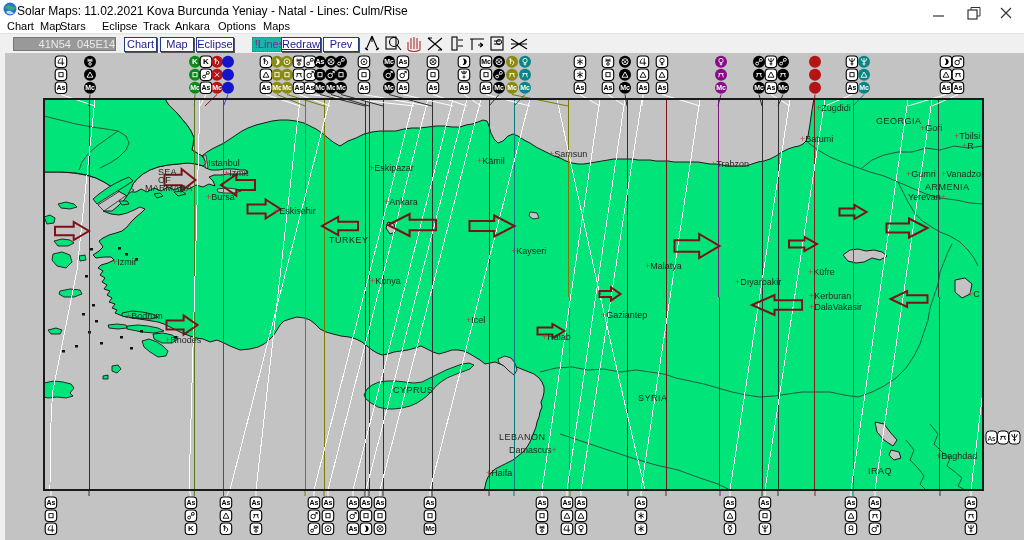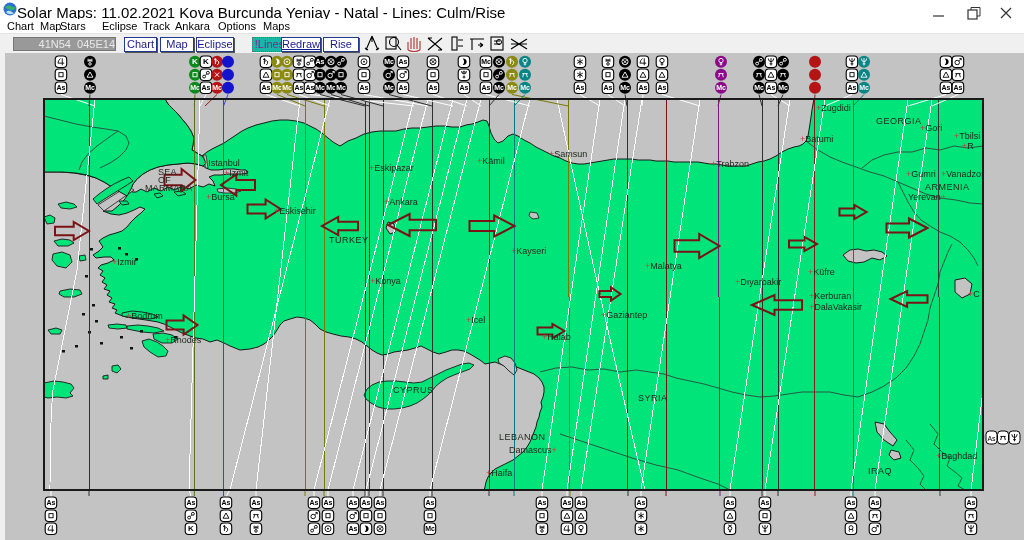--- a/index.html
+++ b/index.html
@@ -1,17 +1,17 @@
 <!DOCTYPE html>
 <html><head><meta charset="utf-8">
 <style>
 *{margin:0;padding:0;box-sizing:border-box}
 html,body{width:1024px;height:540px;overflow:hidden;font-family:"Liberation Sans",sans-serif;background:#c3c3c3}
 #title{position:absolute;left:0;top:0;width:1024px;height:19px;background:#ffffff}
-#title .t{position:absolute;left:17px;top:4px;font-size:15px;color:#000}
+#title .t{position:absolute;left:17px;top:4px;font-size:12px;color:#000}
 #menu{position:absolute;left:0;top:19px;width:1024px;height:14px;background:#ffffff}
 #menu span{position:absolute;top:1px;font-size:11px;color:#000}
 #toolbar{position:absolute;left:0;top:33px;width:1024px;height:20px;background:#f0f0f0;border-top:1px solid #e4e4e4}
 #llbox{position:absolute;left:13px;top:3px;width:103px;height:14px;background:#999;border:1px solid #777;color:#e9e9e9;font-size:11px;text-align:right;line-height:13px}
 .tbtn{position:absolute;top:3px;height:15px;background:#fff;border:1px solid #223a8c;box-shadow:1px 1px 0 #555;color:#1a1a8c;font-size:11px;text-align:center;line-height:13px}
 #gtop{position:absolute;left:0;top:53px;width:1024px;height:487px;background:#c3c3c3}
 #lpane{position:absolute;left:0;top:53px;width:5px;height:487px;background:#f0f0f0}
 svg{position:absolute;left:0;top:0}
 </style></head><body>
 <div id="title">
@@ -32,21 +32,21 @@
 <span style="left:218px">Options</span>
 <span style="left:263px">Maps</span>
 </div>
 <div id="toolbar">
     <div id="llbox">41N54&nbsp; 045E14</div>
 <div class="tbtn" style="left:124px;width:33px;">Chart</div>
 <div class="tbtn" style="left:160px;width:34px;">Map</div>
 <div class="tbtn" style="left:196px;width:38px;">Eclipse</div>
 <div class="tbtn" style="left:252px;width:38px;color:#8c1a8c;border:1px dotted #8c5a5a;box-shadow:none;background:#14b8a6;">!Lines!</div>
 <div class="tbtn" style="left:281px;width:40px;text-decoration:underline;">Redraw</div>
-<div class="tbtn" style="left:323px;width:36px;">Rise</div>
+<div class="tbtn" style="left:323px;width:36px;">Prev</div>
 </div>
 <div id="gtop"></div>
 <div id="lpane"></div>
 <svg width="1024" height="540" viewBox="0 0 1024 540" style="left:0;top:0">
     <defs>
       <clipPath id="mapclip">
         <rect x="44" y="99" width="939" height="391"></rect>
       </clipPath>
 <g id="gdefs"></g>
 <symbol id="y_sun" viewBox="0 0 10 10">

